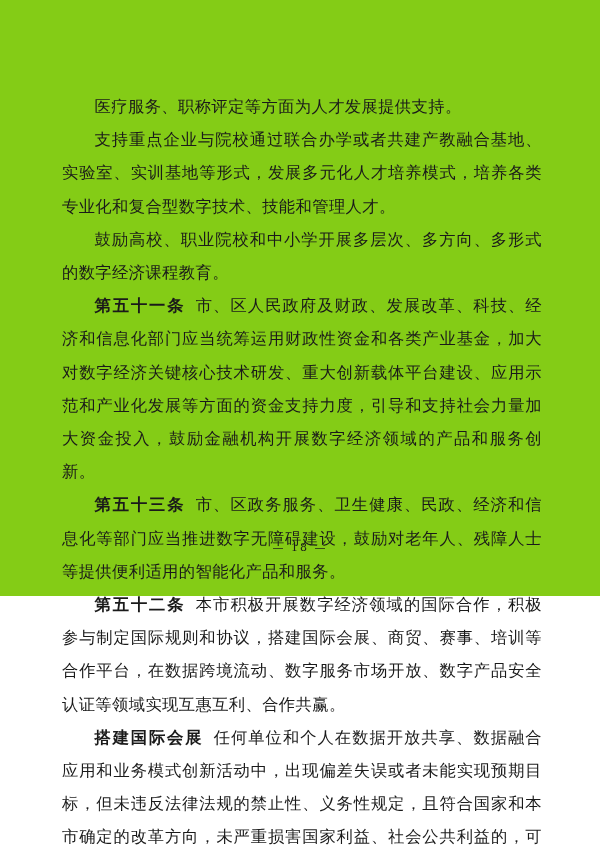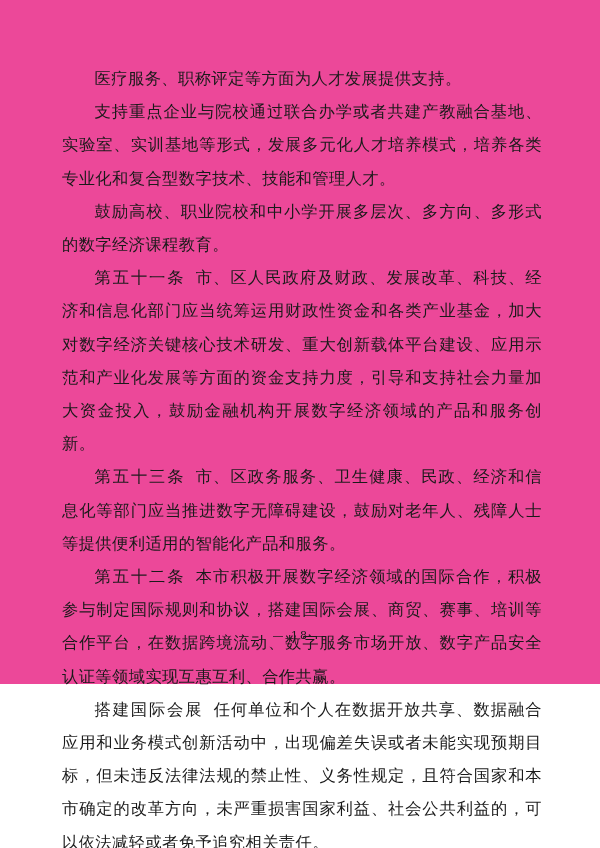--- a/index.html
+++ b/index.html
@@ -10,44 +10,44 @@
   body {
     width: 600px;
     height: 848px;
     font-family: "DejaVu Serif", "Liberation Serif", serif;
     color: #1a1a1a;
     position: relative;
     overflow: hidden;
   }
   .page {
     width: 600px;
-    height: 684px;
+    height: 596px;
     box-sizing: border-box;
-    padding: 62px 58px 0 62px;
+    padding: 90px 58px 0 62px;
     position: relative;
-    background: #ec4899;
+    background: #84cc16;
   }
   .doc-body {
     font-size: 16.3px;
     line-height: 33.2px;
     letter-spacing: 0.4px;
     text-align: justify;
     text-justify: inter-ideograph;
   }
   .para {
     margin: 0;
     text-indent: 2em;
     text-align: justify;
     text-justify: inter-ideograph;
   }
   .para + .para {
     margin-top: 0px;
   }
   .art-num {
-    font-weight: normal;
+    font-weight: bold;
     letter-spacing: 1.2px;
     margin-top: 36px;
   }
   .art-gap {
     display: inline-block;
     width: 0.6em;
   }
   .footer {
     position: absolute;
     left: 0;

